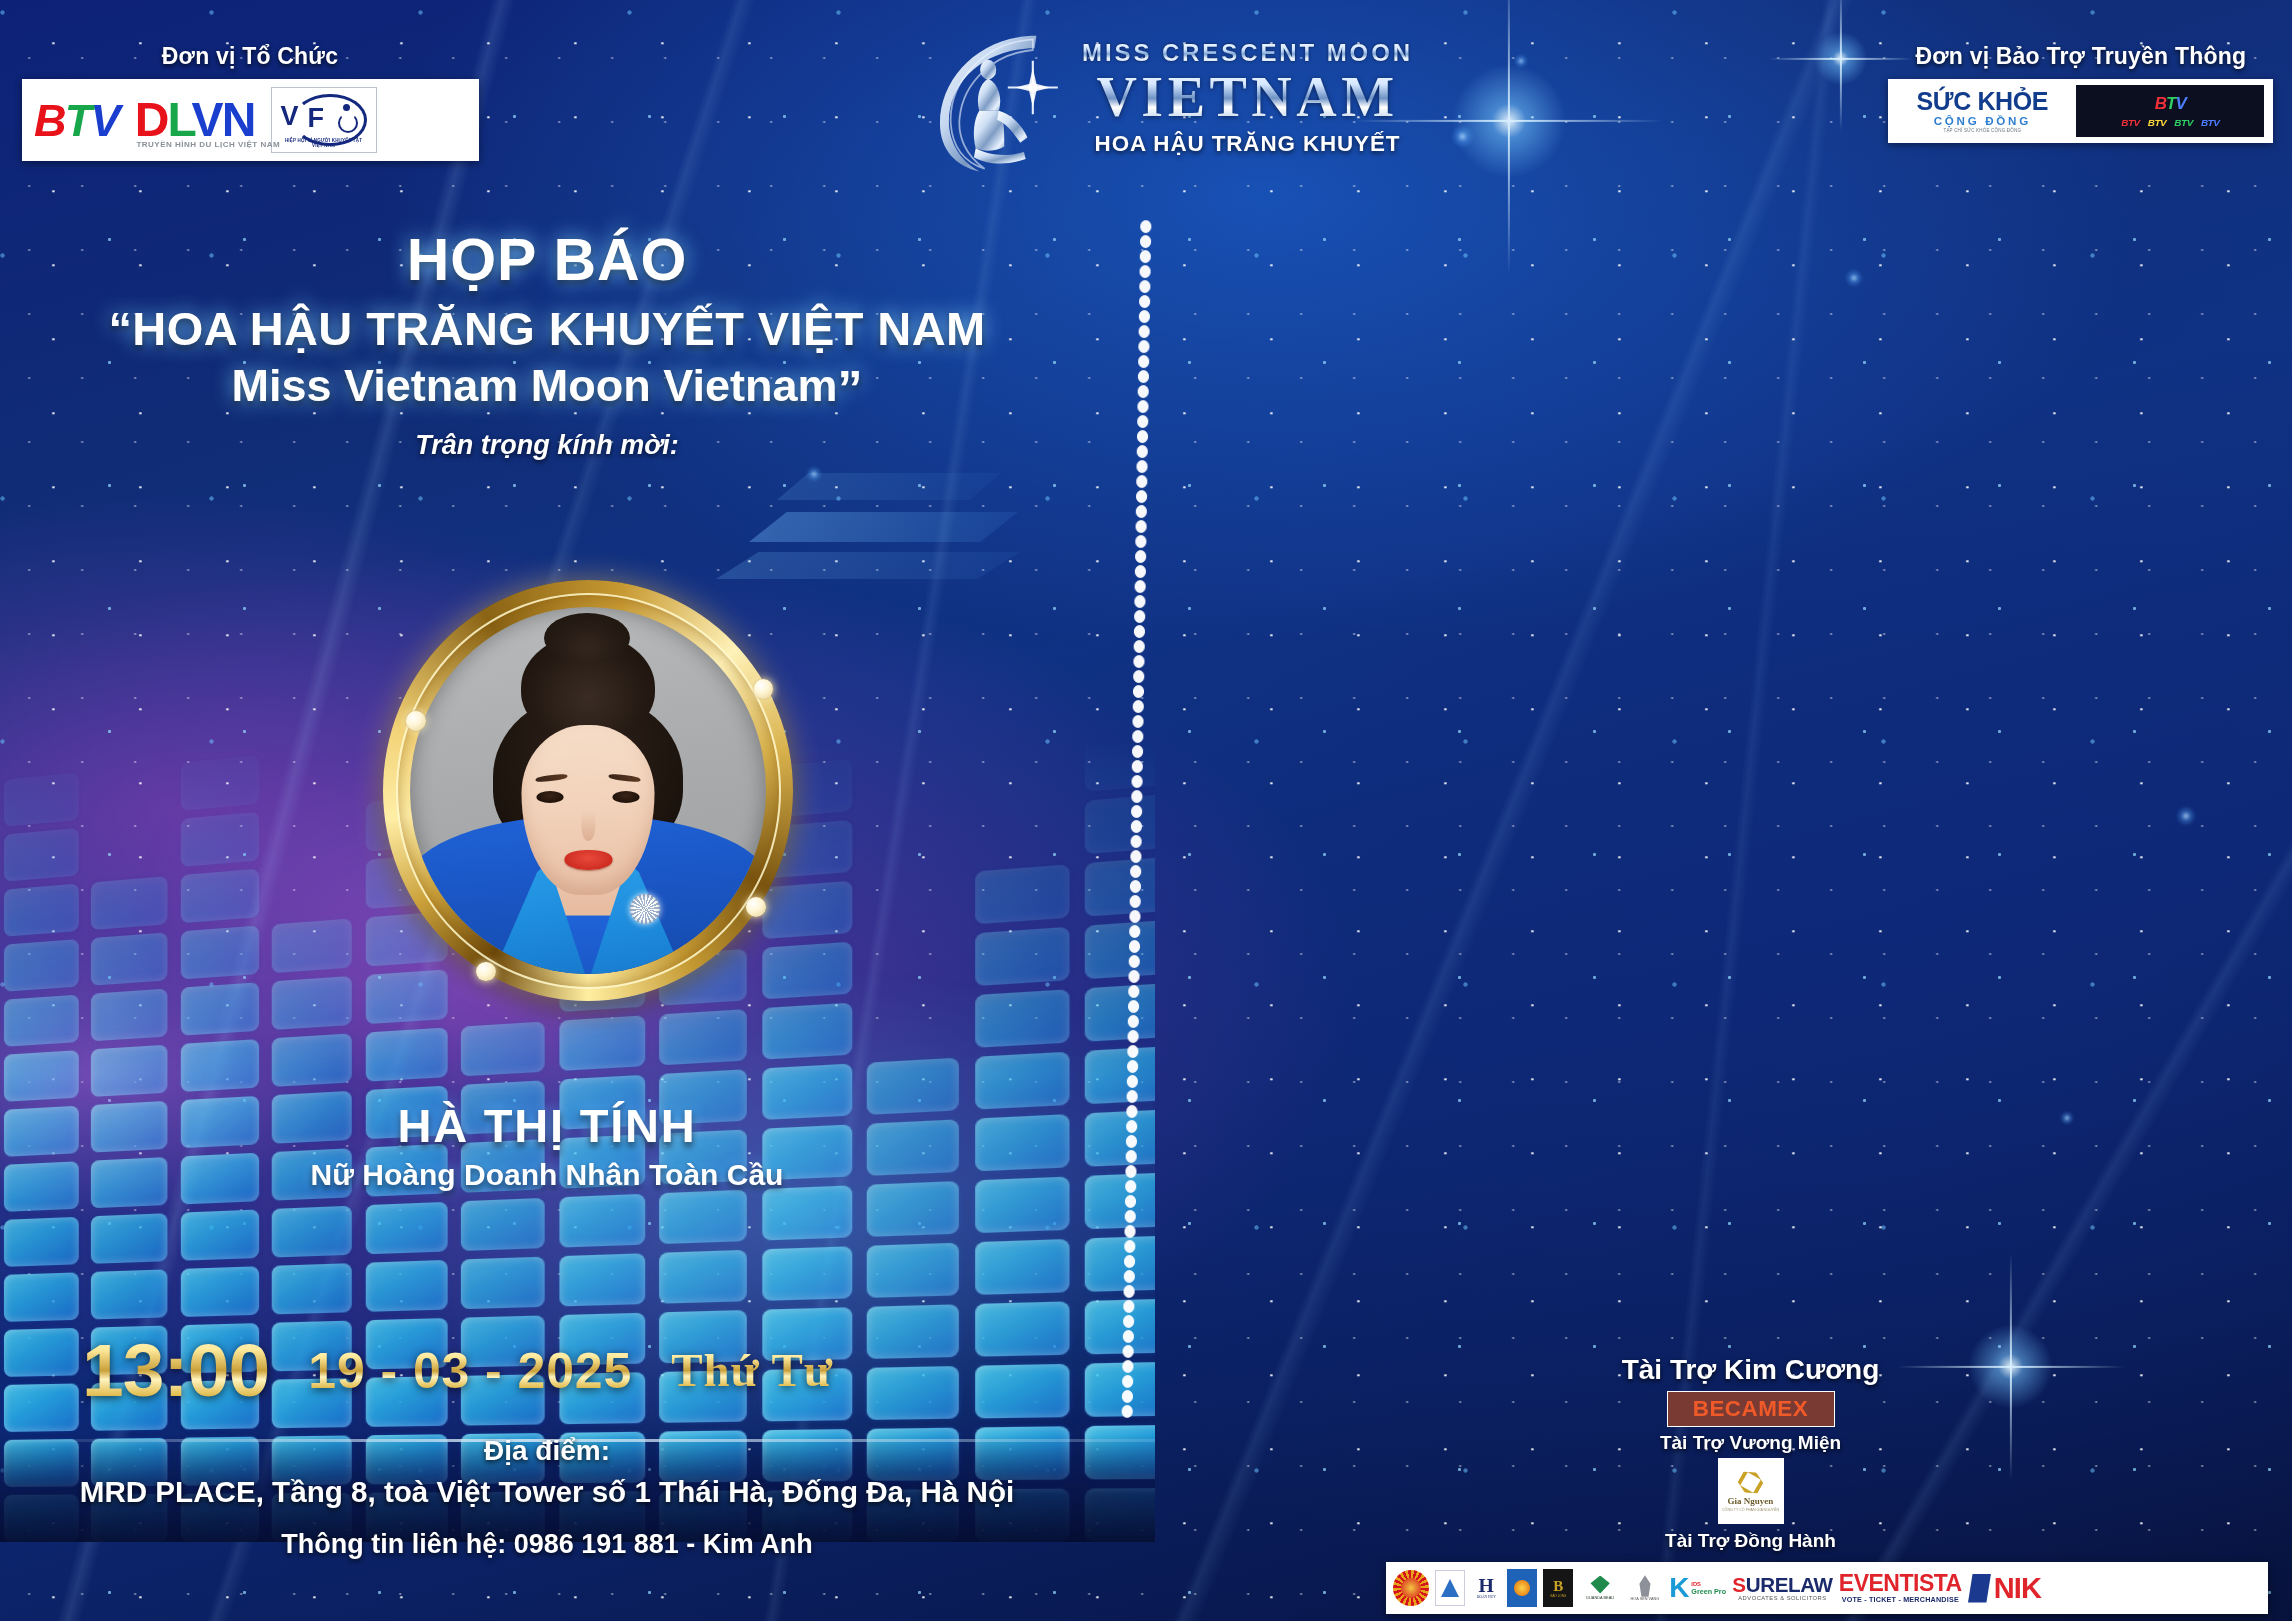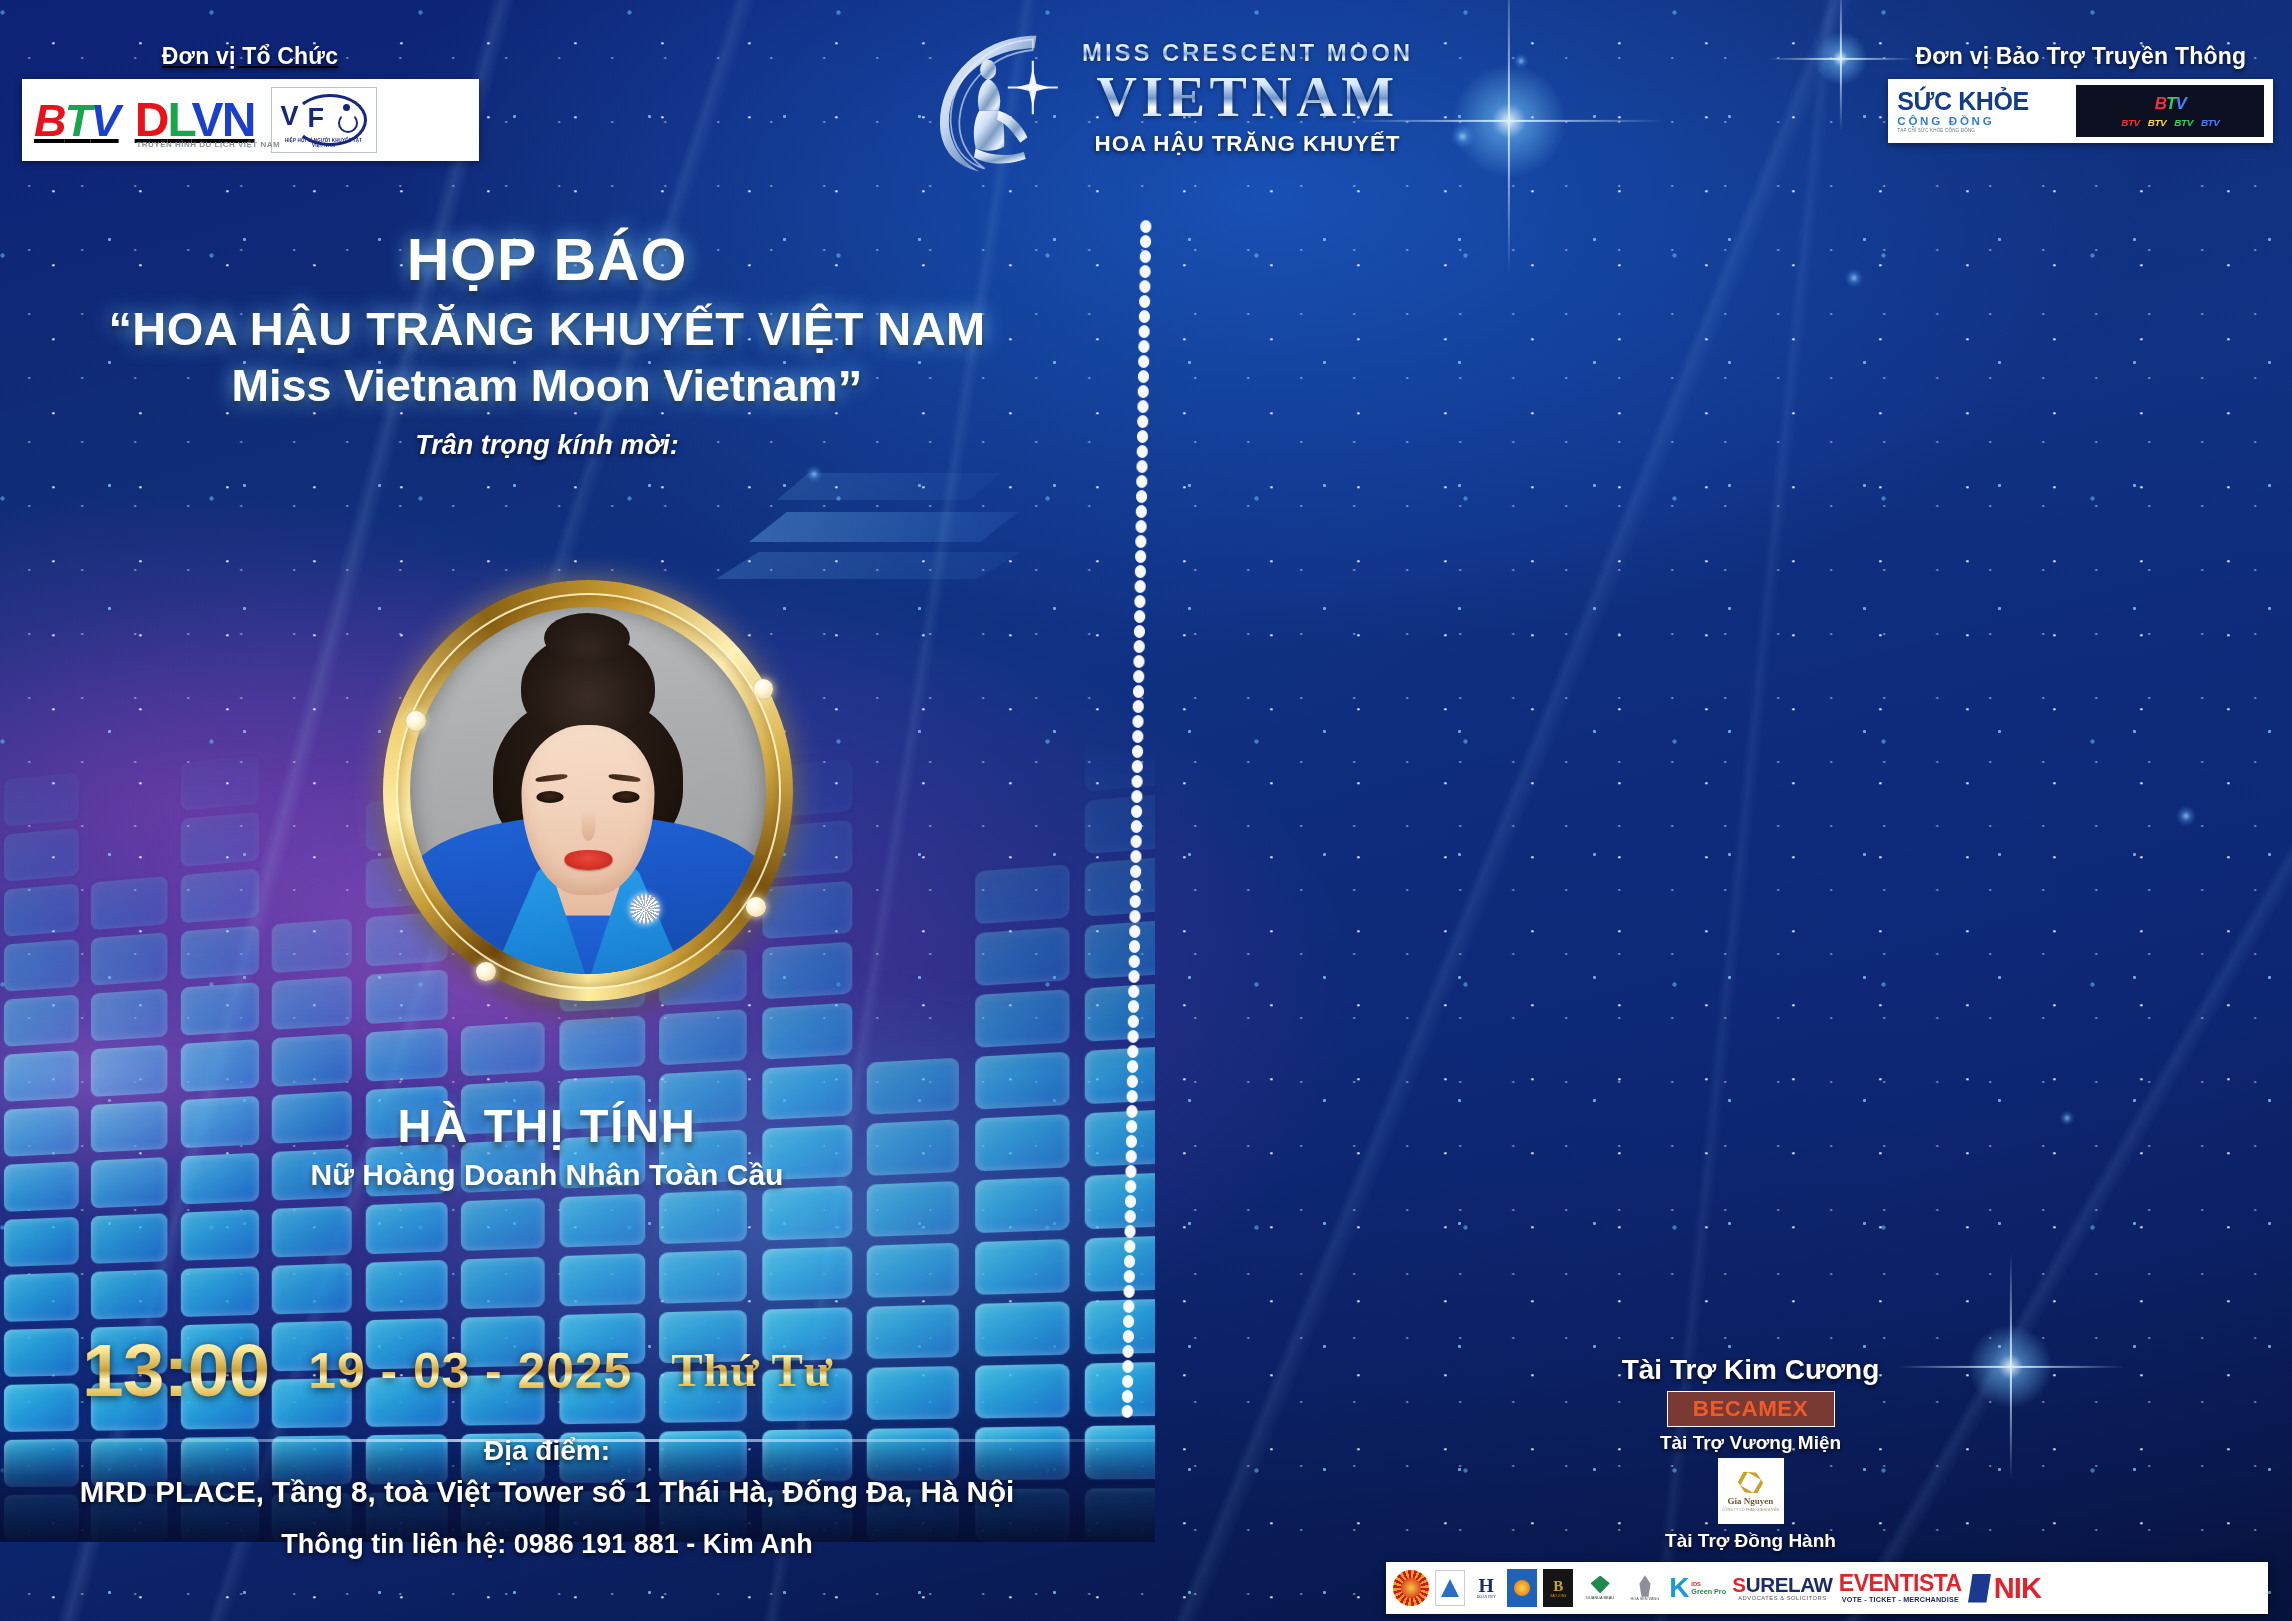--- a/index.html
+++ b/index.html
@@ -101,21 +101,21 @@
   .chev {
     position:absolute; background:linear-gradient(110deg, rgba(120,195,255,.36), rgba(70,150,240,.10));
     clip-path:polygon(14% 0, 100% 0, 86% 100%, 0% 100%);
   }
 
   
   .top-label {
     color:#ffffff; font-weight:bold; font-size:23px; letter-spacing:0.2px;
     text-shadow:0 1.8px 4.5px rgba(0,0,0,.75); white-space:nowrap; text-align:center;
   }
-  .org-block { position:absolute; left:21.5px; top:43px; width:457px;text-decoration:underline; }
+  .org-block { position:absolute; left:21.5px; top:43px; width:457px; }
   .org-logos {
     margin-top:9px; background:#fff; height:82px; display:flex; align-items:center;
     padding:0 12.5px; gap:16px; box-shadow:0 1.8px 7.2px rgba(0,0,0,.45);
   }
   .btv-logo { font-size:45px; font-weight:bold; font-style:italic; letter-spacing:-1.8px; line-height:1; }
   .btv-logo .b { color:#e8121a; } .btv-logo .t { color:#17a64a; } .btv-logo .v { color:#1a3fcf; }
   .dlvn-logo { position:relative; line-height:1; }
   .dlvn-logo .row1 { font-size:48px; font-weight:bold; letter-spacing:-1.8px; }
   .dlvn-logo .d { color:#e8121a; } .dlvn-logo .l { color:#17a64a; } .dlvn-logo .vn { color:#1a3fcf; }
   .dlvn-logo .row2 {
@@ -139,21 +139,21 @@
     border:2.7px solid #14287e; border-radius:50%; border-top-color:transparent;
   }
   .vfc-cap { position:absolute; left:0; bottom:0; width:86px; text-align:center;
     font-size:4.5px; font-weight:bold; color:#14287e; letter-spacing:0.2px; }
 
   .media-block { position:absolute; right:19.7px; top:43px; width:385px; }
   .media-logos {
     margin-top:9px; background:#fff; height:64px; display:flex; align-items:center;
     padding:0 9px; gap:9px; box-shadow:0 1.8px 7.2px rgba(0,0,0,.45);
   }
-  .skcd { width:170px; line-height:1; }
+  .skcd { width:170px; text-align:center; line-height:1; }
   .skcd .l1 { font-size:25px; font-weight:bold; color:#123c8c; letter-spacing:-0.4px; }
   .skcd .l2 { font-size:11.6px; font-weight:bold; color:#2f7fd0; letter-spacing:2.7px; margin-top:1.8px; }
   .skcd .l3 { font-size:4.5px; color:#6b7480; letter-spacing:0.2px; margin-top:1.8px; }
   .btvwall {
     flex:1; height:52px; background:#0b0f1f; position:relative; overflow:hidden;
     display:flex; flex-direction:column; justify-content:center; align-items:center; gap:2.7px;
   }
   .btvwall .big { font-size:17px; font-weight:bold; font-style:italic; letter-spacing:-0.9px; }
   .btvwall .mini { display:flex; gap:8px; }
   .btvwall .mini span { font-size:9.9px; font-weight:bold; font-style:italic; letter-spacing:-0.4px; }

